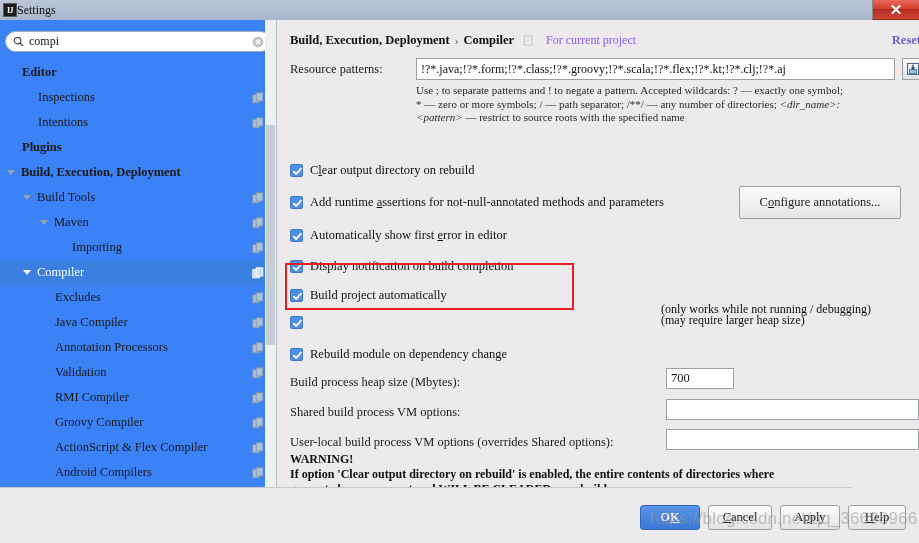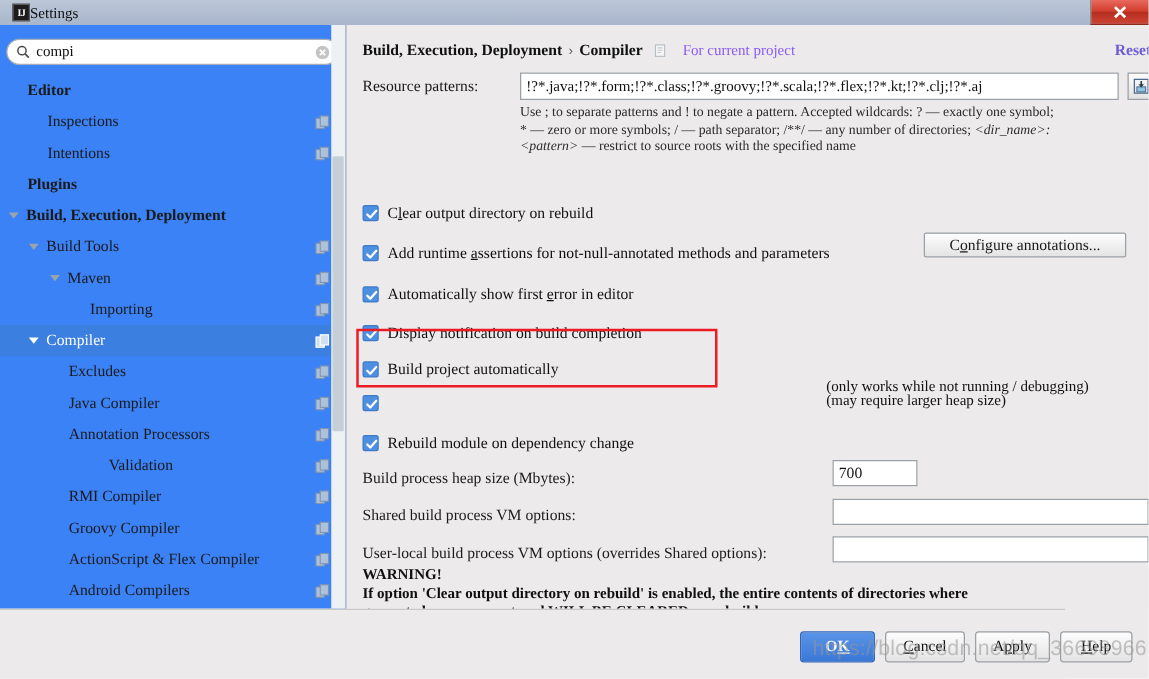--- a/index.html
+++ b/index.html
@@ -25,21 +25,21 @@
   .titlebar {
     position: absolute;
     left: 0; top: 0;
     width: 919px; height: 20px;
     background: linear-gradient(to bottom, #bcc7d8 0%, #a8b6cb 100%);
     display: flex;
     align-items: center;
   }
   .ij-logo {
     width: 14px; height: 14px;
-    margin-left: 10px;
+    margin-left: 3px;
     background: #1c1c1c;
     color: #ffffff;
     font-size: 8px;
     font-weight: bold;
     display: flex;
     align-items: center;
     justify-content: center;
     letter-spacing: -0.5px;
     font-family: "Liberation Serif", serif;
     border: 1px solid #5a5a5a;
@@ -301,21 +301,21 @@
     font-size: 12.5px;
     font-family: "Liberation Serif", serif;
     color: #101010;
     white-space: nowrap;
   }
   .chk-label u { text-decoration: underline; }
 
   .btn-cfg {
     position: absolute;
     left: 461px; top: 166px;
-    width: 162px; height: 20px;
+    width: 162px; height: 33px;
     background: linear-gradient(to bottom, #fdfdfd, #e4e4e4);
     border: 1px solid #9aa0a6;
     border-radius: 2px;
     box-sizing: border-box;
     display: flex;
     align-items: center;
     justify-content: center;
     font-size: 12.5px;
     font-family: "Liberation Serif", serif;
     cursor: pointer;
@@ -518,21 +518,21 @@
           </svg>
         </div>
         <div class="tree-item" style="padding-left: 40px;">
           <span class="tw empty"></span>
           <span class="tree-label">Annotation Processors</span>
           <svg class="copy-icon" viewBox="0 0 12 12">
             <rect x="0.8" y="2.6" width="6.6" height="8.2" fill="#c3ccd6" stroke="#8d98a4" stroke-width="0.9"></rect>
             <rect x="4.2" y="0.8" width="6.6" height="8.2" fill="#c3ccd6" stroke="#8d98a4" stroke-width="0.9"></rect>
           </svg>
         </div>
-        <div class="tree-item" style="padding-left: 40px; margin-left: 32px;">
+        <div class="tree-item" style="padding-left: 40px;">
           <span class="tw empty"></span>
           <span class="tree-label">Validation</span>
           <svg class="copy-icon" viewBox="0 0 12 12">
             <rect x="0.8" y="2.6" width="6.6" height="8.2" fill="#c3ccd6" stroke="#8d98a4" stroke-width="0.9"></rect>
             <rect x="4.2" y="0.8" width="6.6" height="8.2" fill="#c3ccd6" stroke="#8d98a4" stroke-width="0.9"></rect>
           </svg>
         </div>
         <div class="tree-item" style="padding-left: 40px;">
           <span class="tw empty"></span>
           <span class="tree-label">RMI Compiler</span>

